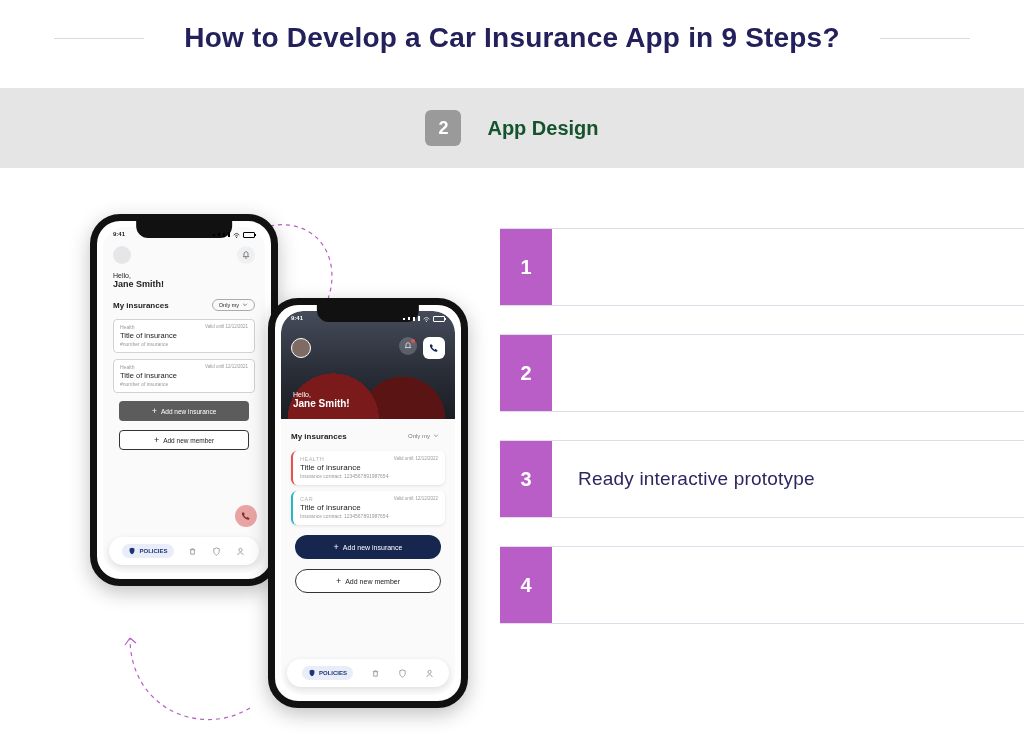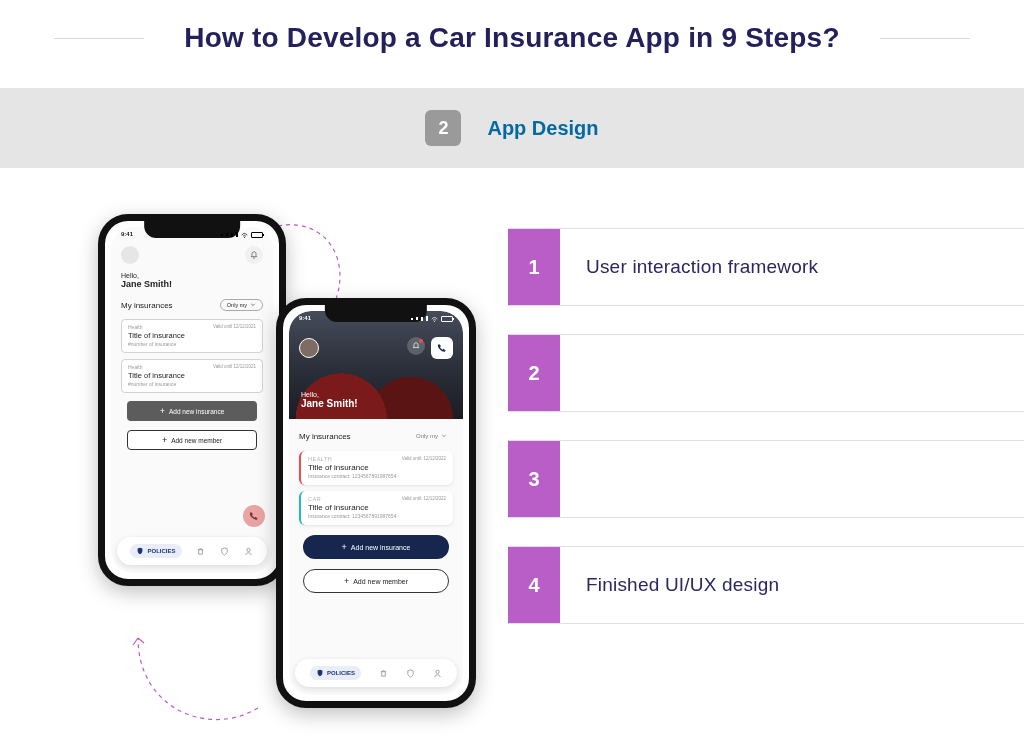--- a/index.html
+++ b/index.html
@@ -51,33 +51,32 @@
     color: #fff;
     font-weight: 700;
     font-size: 18px;
     display: flex;
     align-items: center;
     justify-content: center;
   }
   .step-label {
     font-weight: 700;
     font-size: 20px;
-    color: #0369a1;
+    color: #14532d;
   }
 
   
   .main {
     display: flex;
     margin-top: 30px;
   }
   .left-col {
     width: 500px;
     position: relative;
     height: 520px;
-    margin-left: 8px;
   }
   .right-col {
     flex: 1;
     padding-top: 30px;
   }
 
   
   .arrow-svg { position: absolute; overflow: visible; }
   .arrow1 { left: 260px; top: 18px; width: 100px; height: 110px; }
   .arrow2 { left: 110px; top: 390px; width: 150px; height: 140px; }
@@ -137,21 +136,21 @@
   .bell {
     width:18px;height:18px;border-radius:50%;background:#eff0f2;
     display:flex;align-items:center;justify-content:center;
   }
   .hello { padding: 4px 10px 2px; font-size:7px; }
   .hello .name { font-weight:700; font-size:9px; }
   .section-row {
     display:flex; justify-content:space-between; align-items:center;
     padding: 8px 10px 4px;
   }
-  .section-row .h { font-weight:400; font-size:8px; }
+  .section-row .h { font-weight:700; font-size:8px; }
   .filter-pill {
     border:1px solid #aaa; border-radius:10px;
     font-size:5.5px; padding:2px 6px;
     display:flex; gap:3px; align-items:center;
   }
   .ins-card {
     margin: 4px 10px 2px;
     border:1px solid #d3d3d3;
     border-radius:4px;
     padding: 4px 6px 5px;
@@ -472,26 +471,25 @@
           </div>
         </div>
       </div>
     </div>
 
   </div>
 
   <div class="right-col">
     <div class="step-item">
       <div class="step-num">1</div>
-      <div class="step-text">User interaction framework</div>
     </div>
     <div class="step-item">
       <div class="step-num">2</div>
     </div>
     <div class="step-item">
       <div class="step-num">3</div>
+      <div class="step-text">Ready interactive prototype</div>
     </div>
     <div class="step-item">
       <div class="step-num">4</div>
-      <div class="step-text">Finished UI/UX design</div>
     </div>
   </div>
 </div>
 
 </body></html>

